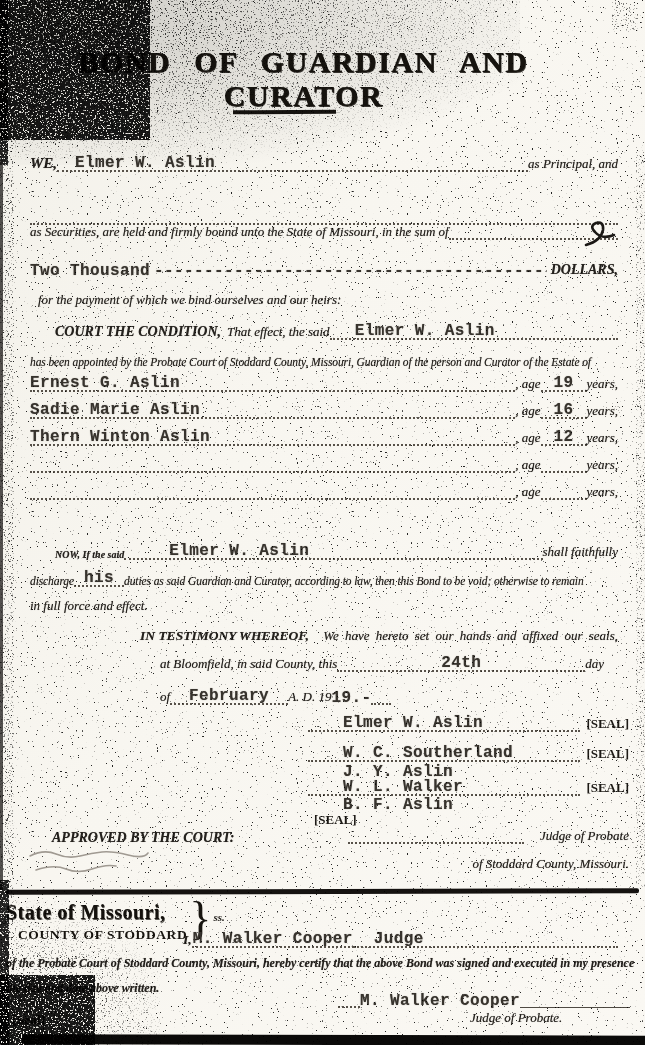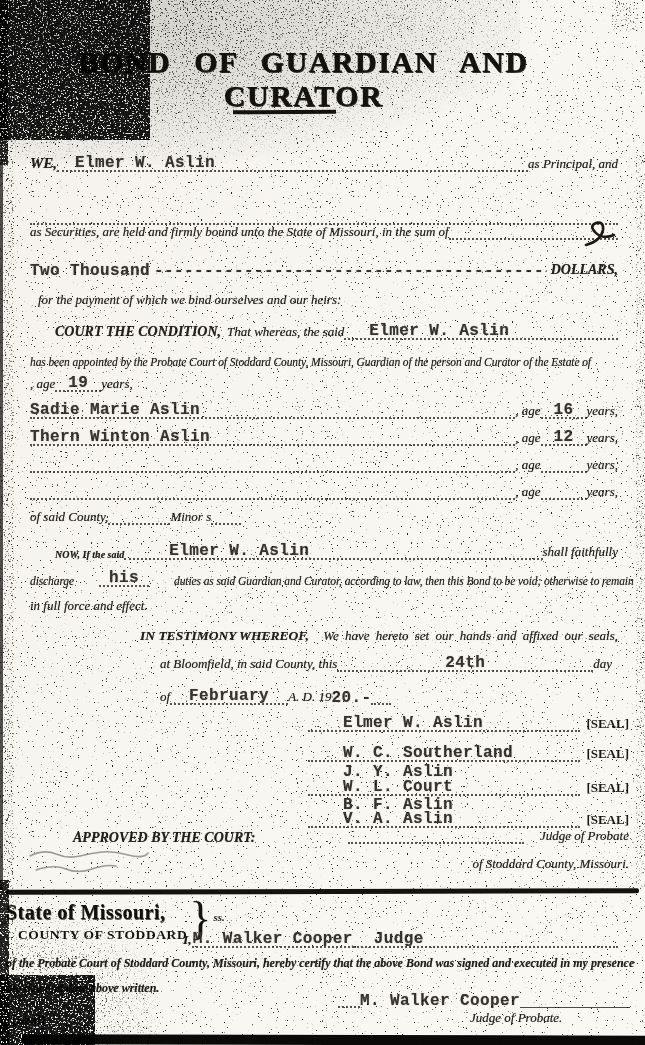--- a/index.html
+++ b/index.html
@@ -76,31 +76,34 @@
         </span>
       <span class="lbl lead" style="font-size:14px;">DOLLARS,</span>
     </div>
 
     <div class="row" style="top:288px;left:30px;margin-left:8px;">
       <span class="lbl">for the payment of which we bind ourselves and our heirs:</span>
     </div>
 
     <div class="row" style="top:320px;left:55px;right:27px;">
       <span class="lbl lead" style="font-size:14px;">COURT THE CONDITION,</span>
-      <span class="lbl" style="margin-left:6px;">That whereas, the said</span>
+      <span class="lbl" style="margin-left:6px;">That effect, the said</span>
       <span class="fill">
           <span class="typed" style="margin-left:25px;">Elmer W. Aslin</span>
         </span>
     </div>
 
     <div class="row" style="top:348px;left:30px;right:27px;">
       <span class="lbl fit">has been appointed by the Probate Court of Stoddard County, Missouri, Guardian of the person and Curator of the Estate of</span>
     </div>
 
     <div class="row" style="top:372px;left:30px;right:27px;">
+      <span class="fill">
+          <span class="typed">Ernest G. Aslin</span>
+        </span>
       <span class="lbl">, age</span>
       <span class="fill center" style="flex:0 0 46px;">
           <span class="typed">19</span>
         </span>
       <span class="lbl">years,</span>
     </div>
     <div class="row" style="top:399px;left:30px;right:27px;">
       <span class="fill">
           <span class="typed">Sadie Marie Aslin</span>
         </span>
@@ -134,102 +137,93 @@
       <span class="fill">
           <span class="typed"></span>
         </span>
       <span class="lbl">, age</span>
       <span class="fill center" style="flex:0 0 46px;">
           <span class="typed"></span>
         </span>
       <span class="lbl">years,</span>
     </div>
 
-    <div class="row" style="top:505px;left:30px;width:230px;">
-      <span class="lbl">of said County,</span>
-      <span class="fill" style="flex:0 0 62px;"></span>
-      <span class="lbl">Minor s</span>
-      <span class="fill" style="flex:0 0 30px;"></span>
-    </div>
 
     <div class="row" style="top:540px;left:55px;right:27px;">
       <span class="lbl lead" style="font-size:10px;">NOW, If the said</span>
       <span class="fill">
           <span class="typed" style="margin-left:45px;">Elmer W. Aslin</span>
         </span>
       <span class="lbl">shall faithfully</span>
     </div>
 
-    <div class="row" style="top:567px;left:30px;right:27px;gap:25px;">
+    <div class="row" style="top:567px;left:30px;right:27px;">
       <span class="lbl fit">discharge</span>
       <span class="fill center" style="flex:0 0 50px;">
           <span class="typed">his</span>
         </span>
       <span class="lbl fit">duties as said Guardian and Curator, according to law, then this Bond to be void; otherwise to remain</span>
     </div>
 
     <div class="row" style="top:594px;left:30px;">
       <span class="lbl">in full force and effect.</span>
     </div>
 
     <div class="row" style="top:624px;left:140px;right:27px;justify-content:space-between;">
       <span class="lbl lead">IN TESTIMONY WHEREOF,</span>
       <span class="lbl" style="word-spacing:3px;">We have hereto set our hands and affixed our seals,</span>
     </div>
 
-    <div class="row" style="top:652px;left:160px;right:33px;">
+    <div class="row" style="top:652px;left:160px;right:41px;">
       <span class="lbl">at Bloomfield, in said County, this</span>
       <span class="fill center">
           <span class="typed">24th</span>
         </span>
       <span class="lbl">day</span>
     </div>
 
     <div class="row" style="top:685px;left:160px;width:290px;">
       <span class="lbl">of</span>
       <span class="fill center" style="flex:0 0 118px;">
           <span class="typed">February</span>
         </span>
       <span class="lbl">A. D. 19</span>
-      <span class="typed">20.-</span>
+      <span class="typed">19.-</span>
       <span class="fill" style="flex:0 0 20px;"></span>
     </div>
 
     <div class="row" style="top:712px;left:308px;right:16px;">
       <span class="fill">
           <span class="typed" style="margin-left:35px;">Elmer W. Aslin</span>
         </span>
       <span class="seal">[SEAL]</span>
     </div>
     <div class="row" style="top:742px;left:308px;right:16px;">
       <span class="fill">
           <span class="typed" style="margin-left:35px;">W. C. Southerland</span>
         </span>
       <span class="seal">[SEAL]</span>
     </div>
     <div class="sig-plain" style="top:760px;left:343px;">
       <span class="typed">J. Y. Aslin</span>
     </div>
     <div class="row" style="top:776px;left:308px;right:16px;">
       <span class="fill">
-          <span class="typed" style="margin-left:35px;">W. L. Court</span>
+          <span class="typed" style="margin-left:35px;">W. L. Walker</span>
         </span>
       <span class="seal">[SEAL]</span>
     </div>
     <div class="sig-plain" style="top:793px;left:343px;">
       <span class="typed">B. F. Aslin</span>
     </div>
     <div class="row" style="top:808px;left:308px;right:16px;">
-      <span class="fill">
-          <span class="typed" style="margin-left:35px;">V. A. Aslin</span>
-        </span>
       <span class="seal">[SEAL]</span>
     </div>
 
-    <div class="row" style="top:826px;left:73px;">
+    <div class="row" style="top:826px;left:52px;">
       <span class="lbl lead" style="font-size:14px;">APPROVED BY THE COURT:</span>
     </div>
     <div class="row" style="top:824px;left:348px;right:16px;">
       <span class="fill"></span>
       <span class="lbl" style="margin-left:16px;">Judge of Probate</span>
     </div>
     <div class="row" style="top:852px;left:400px;right:16px;justify-content:flex-end;">
       <span class="lbl">of Stoddard County, Missouri.</span>
     </div>
 

